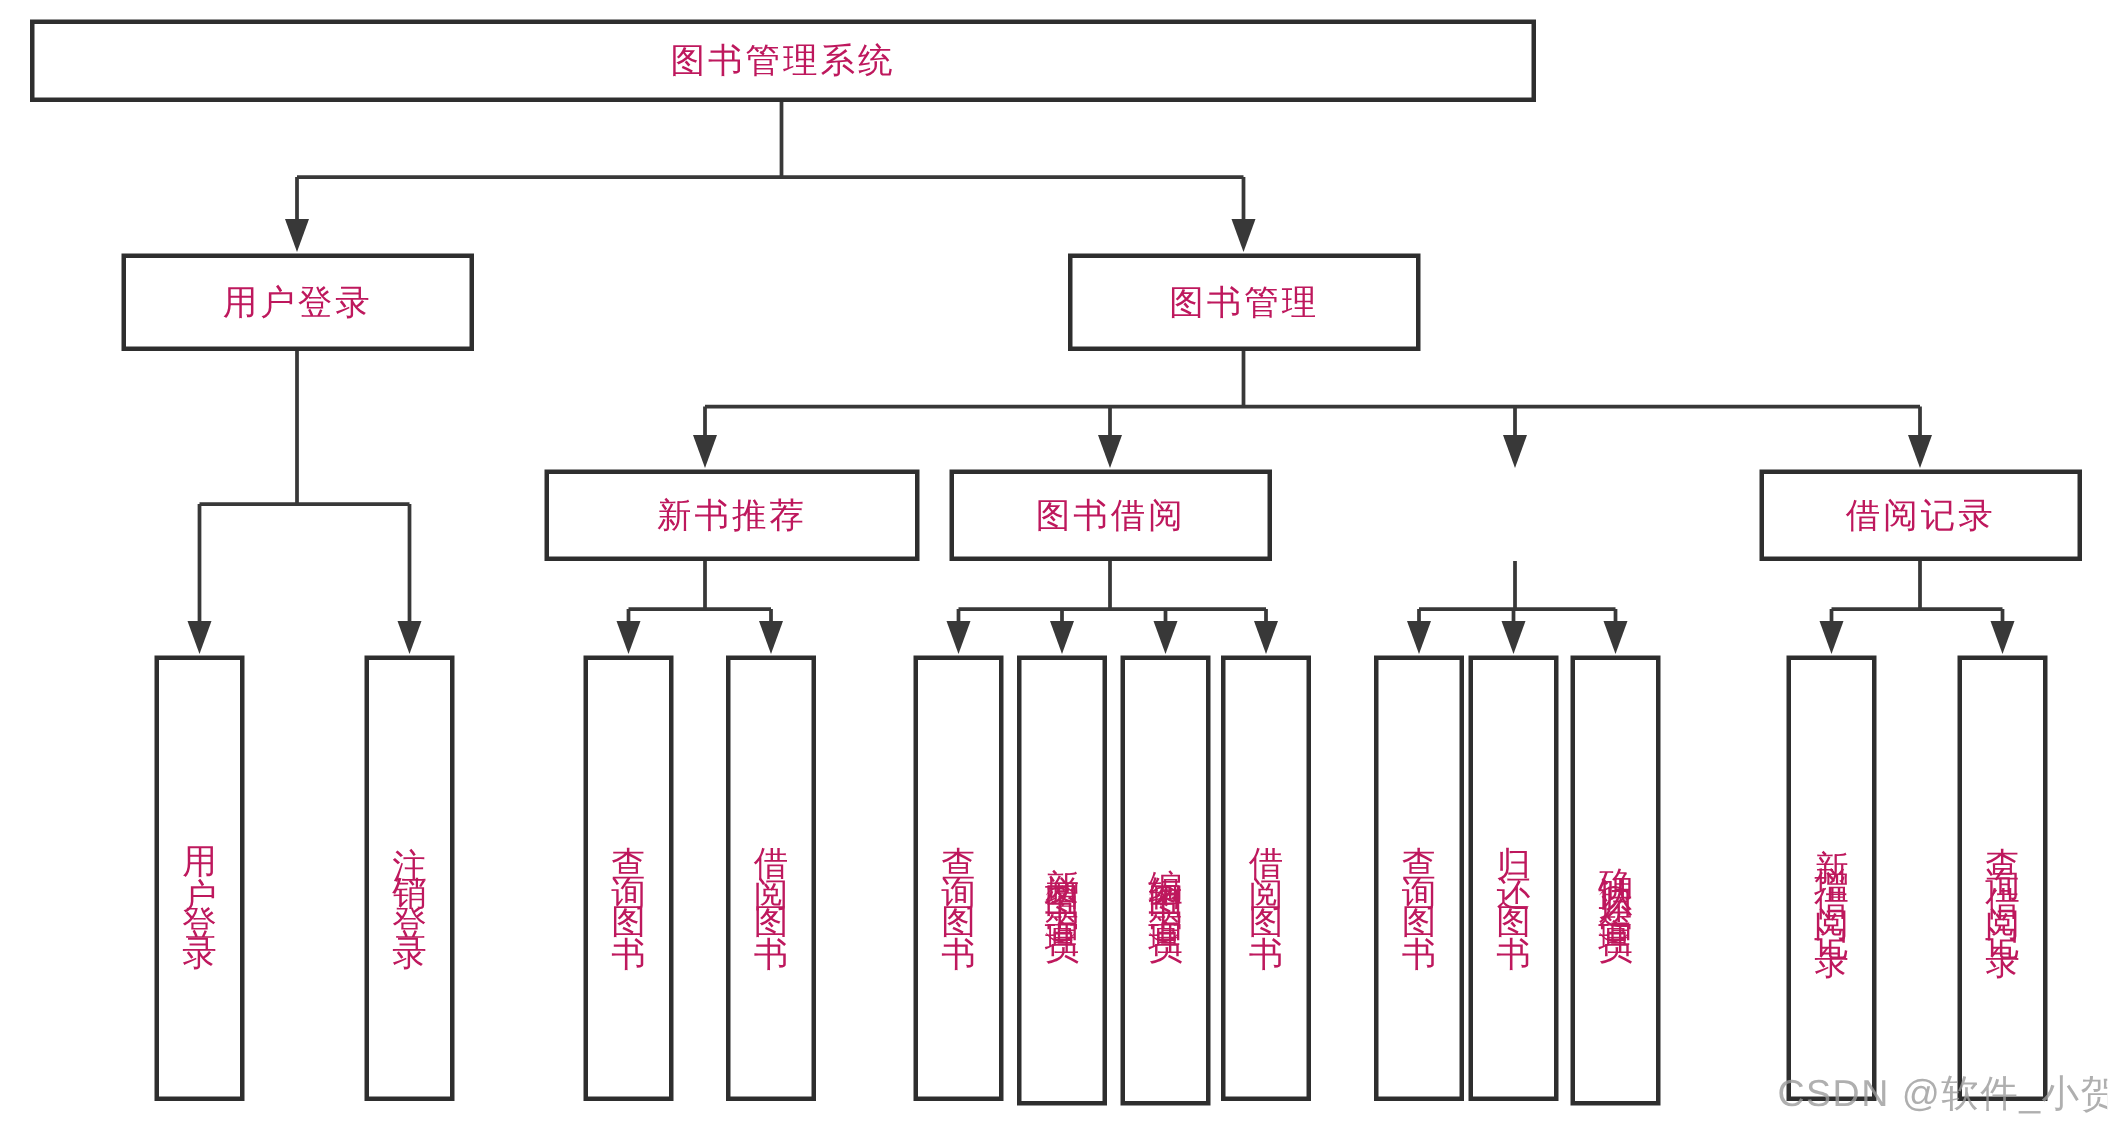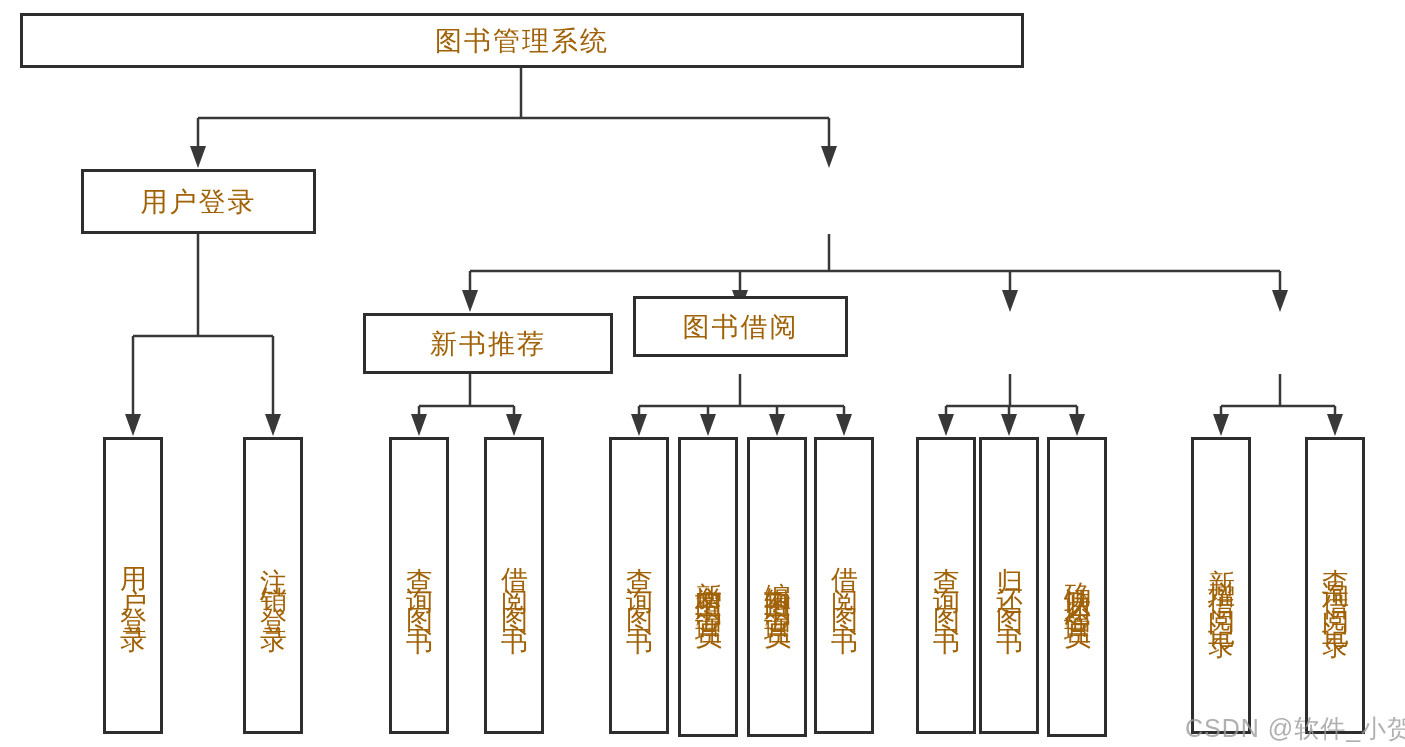--- a/index.html
+++ b/index.html
@@ -12,22 +12,22 @@
   }
   .connectors{position:absolute;left:0;top:0;width:1405px;height:747px;}
   .node{
     position:absolute;
     box-sizing:border-box;
     background:#ffffff;
     border:3px solid #2e2e2e;
     display:flex;
     align-items:center;
     justify-content:center;
-    color:#a16207;
-    font-size:27px;
+    color:#be185d;
+    font-size:23px;
     letter-spacing:2px;
     z-index:2;
   }
   .node.vert span{
     writing-mode:vertical-rl;
     text-orientation:mixed;
     line-height:1;
     white-space:nowrap;
   }
   .watermark{
@@ -114,26 +114,32 @@
     </g>
   </svg>
 
   <div class="node" style="left:20px;top:13px;width:1004px;height:55px">
     <span>图书管理系统</span>
   </div>
 
   <div class="node" style="left:81px;top:169px;width:235px;height:65px">
     <span>用户登录</span>
   </div>
+  <div class="node" style="left:712px;top:169px;width:235px;height:65px">
+    <span>图书管理</span>
+  </div>
 
   <div class="node" style="left:363px;top:313px;width:250px;height:61px">
     <span>新书推荐</span>
   </div>
-  <div class="node" style="left:633px;top:296px;width:215px;height:61px">
+  <div class="node" style="left:633px;top:313px;width:215px;height:61px">
     <span>图书借阅</span>
+  </div>
+  <div class="node" style="left:1173px;top:313px;width:215px;height:61px">
+    <span>借阅记录</span>
   </div>
 
   <div class="node vert" style="left:103px;top:437px;width:60px;height:297px">
     <span style="letter-spacing: 20px;">用户登录</span>
   </div>
   <div class="node vert" style="left:243px;top:437px;width:60px;height:297px">
     <span style="letter-spacing: 20px;">注销登录</span>
   </div>
 
   <div class="node vert" style="left:389px;top:437px;width:60px;height:297px">

